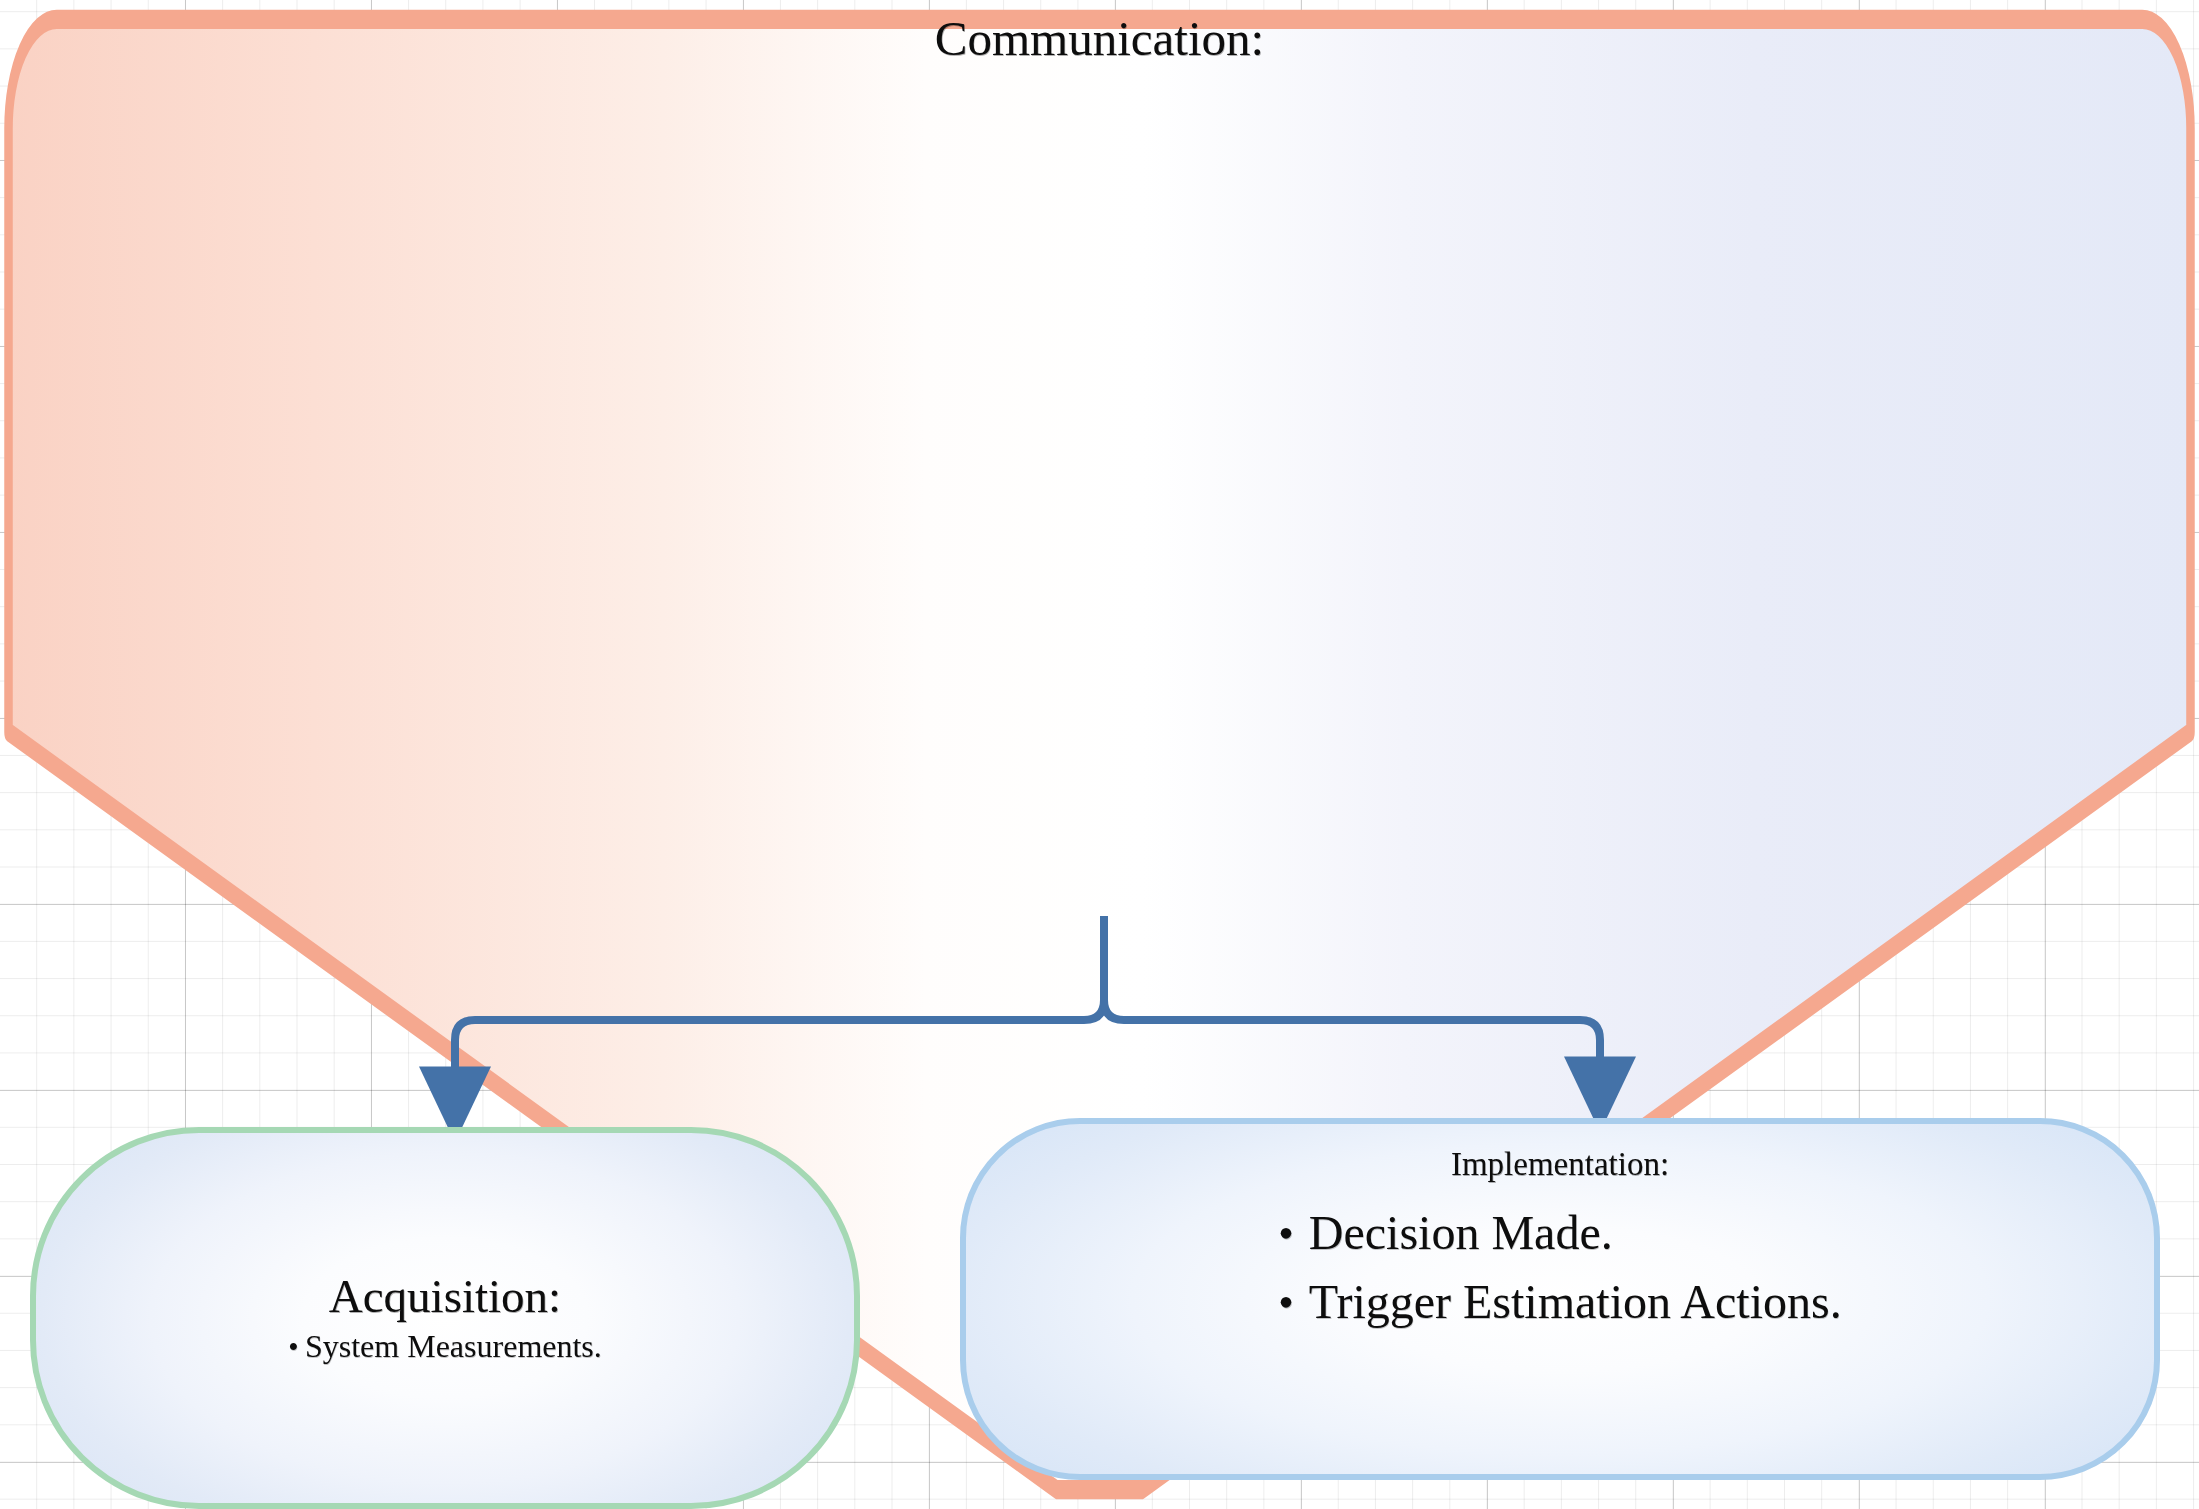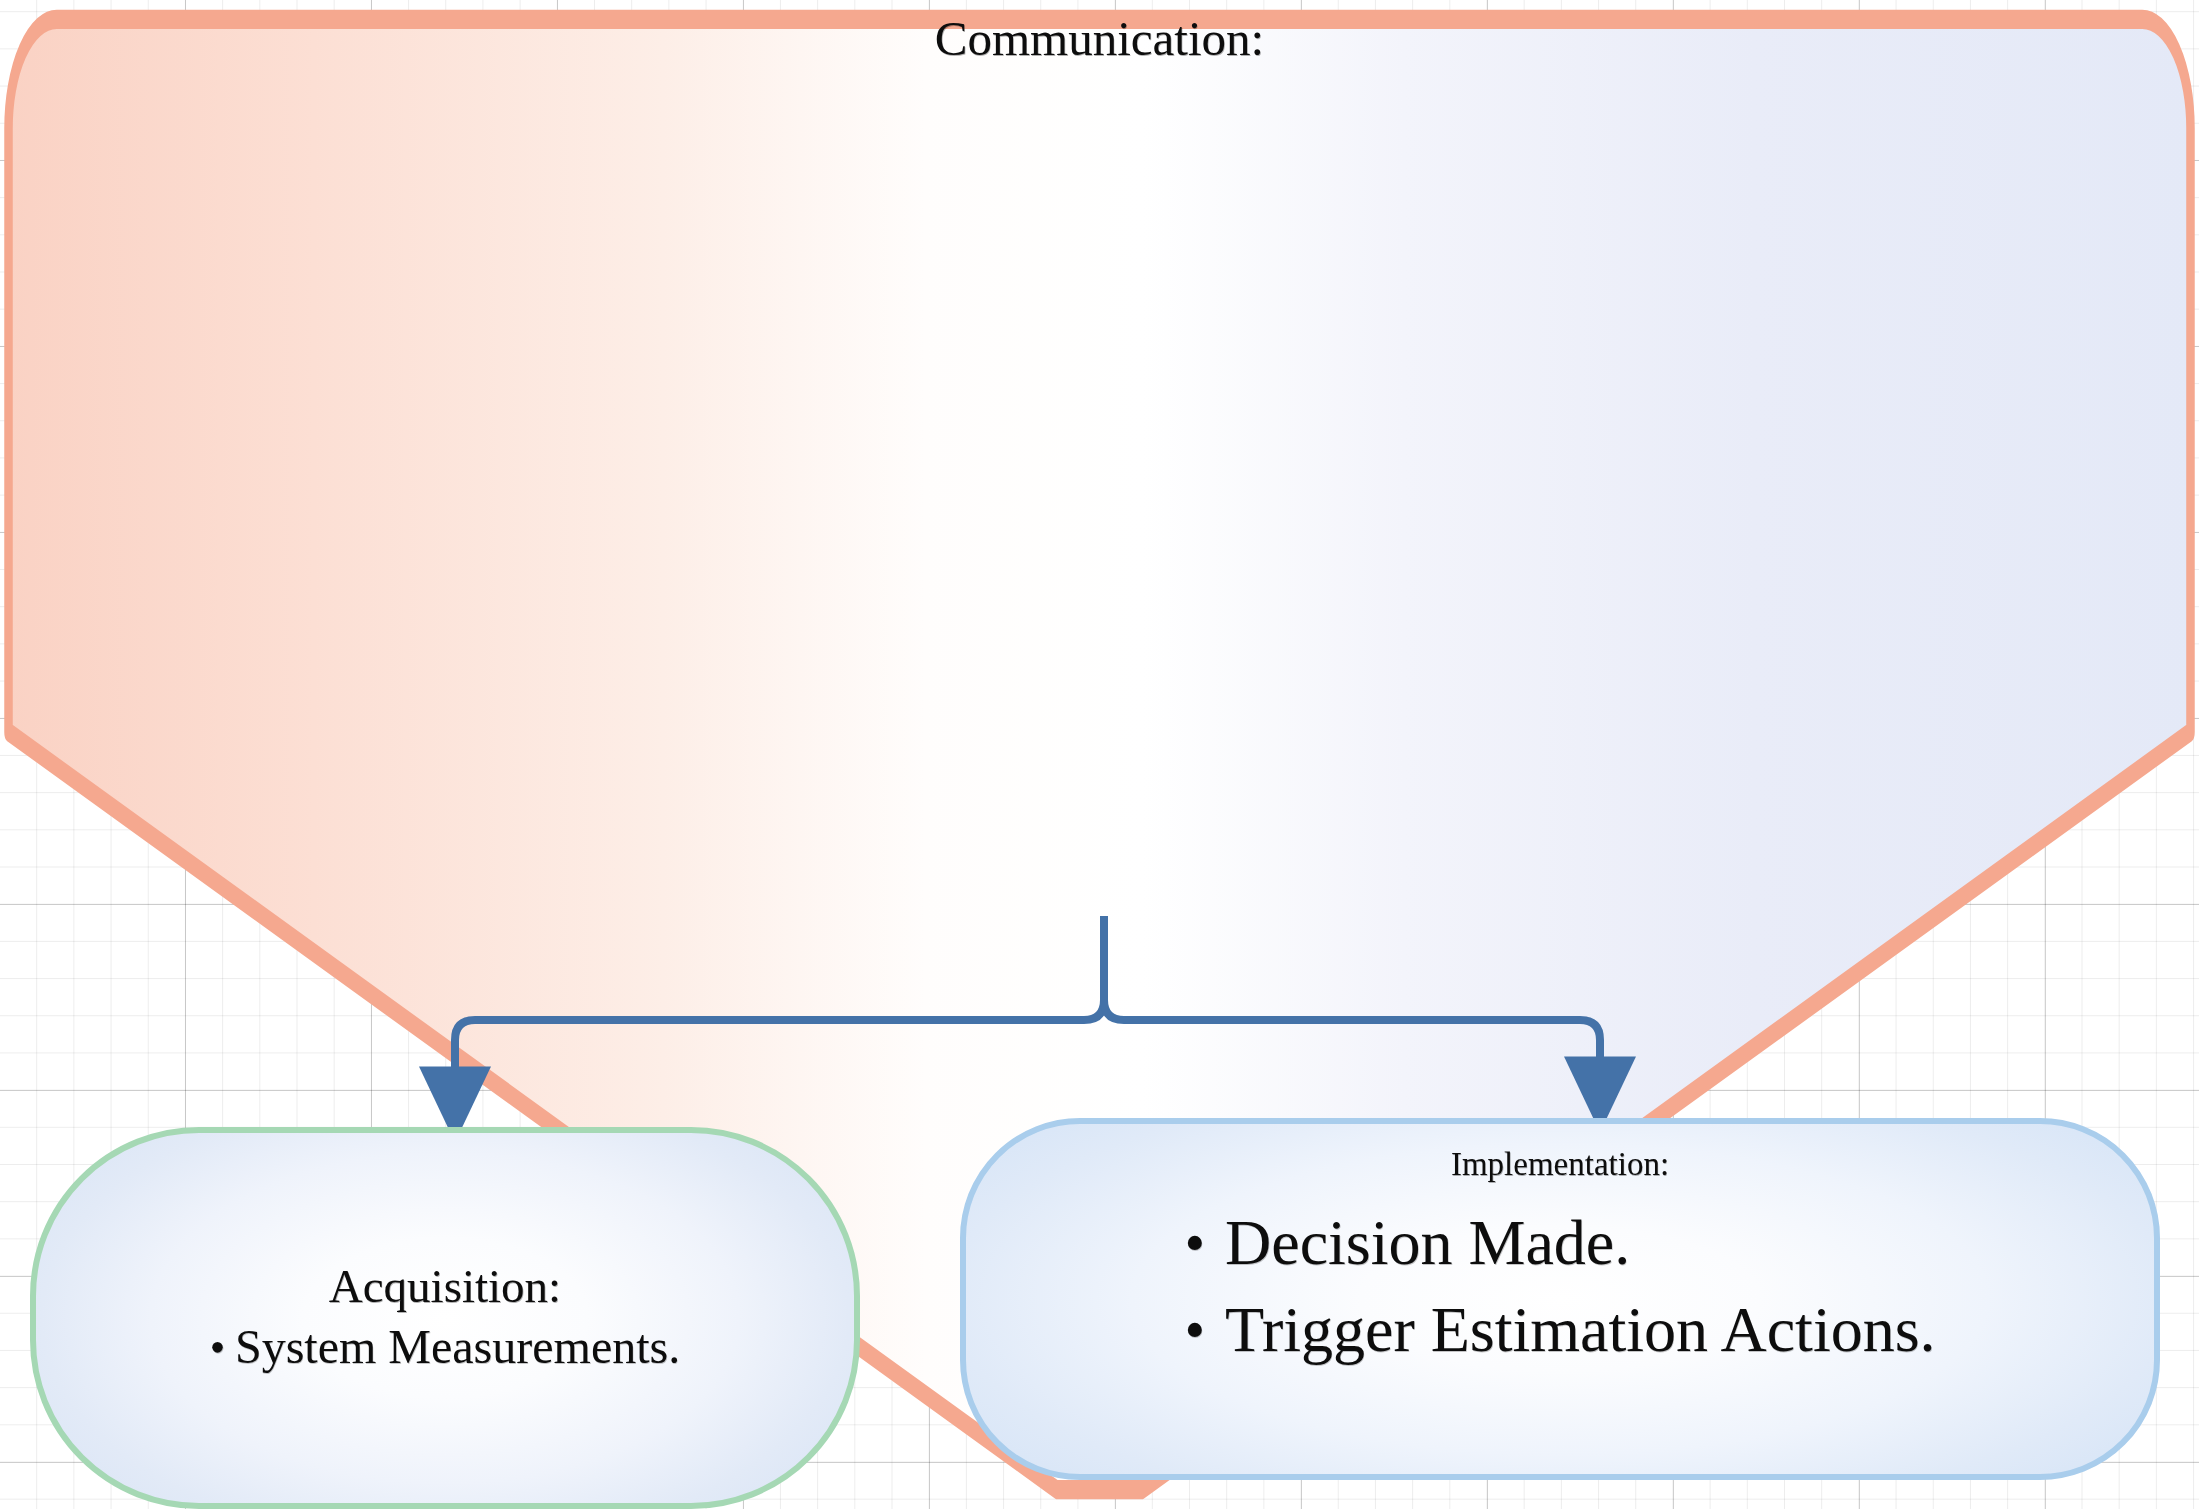--- a/index.html
+++ b/index.html
@@ -64,33 +64,33 @@
       width:2199px;height:1509px;pointer-events:none;}
 
   
   #acquisition{
     left:30px;top:1127px;width:830px;height:382px;
     border:6px solid #a5d8b4;border-radius:169px;
     background:radial-gradient(ellipse 58% 72% at 50% 50%,
         #ffffff 0%, #fbfcfe 30%, #eff3fb 62%, #e2eaf7 85%, #dce6f6 100%);
   }
   #acquisition .ttl{font-size:47px;margin-bottom:6px;}
-  #acquisition .bullets li{font-size:48px;}
+  #acquisition .bullets li{font-size:32px;}
 
   
   #implementation{
     left:960px;top:1118px;width:1200px;height:362px;
     border:6px solid #a9cdec;border-radius:120px;
     background:radial-gradient(ellipse 60% 74% at 50% 50%,
         #ffffff 0%, #fbfcfe 28%, #eff4fc 60%, #e0eaf8 86%, #d9e6f7 100%);
     justify-content:flex-start;padding-top:22px;
   }
   #implementation .ttl{font-size:33px;margin-bottom:10px;}
   #implementation .bullets{align-self:center;}
-  #implementation .bullets li{font-size:64px;margin-top:12px;}
+  #implementation .bullets li{font-size:48px;margin-top:12px;}
   #implementation .bullets li::before{margin-right:.34em;}
 </style>
 </head>
 <body>
 
 <div id="grid"></div>
 
 <div id="stage">
 
   <div class="node" id="processing">

